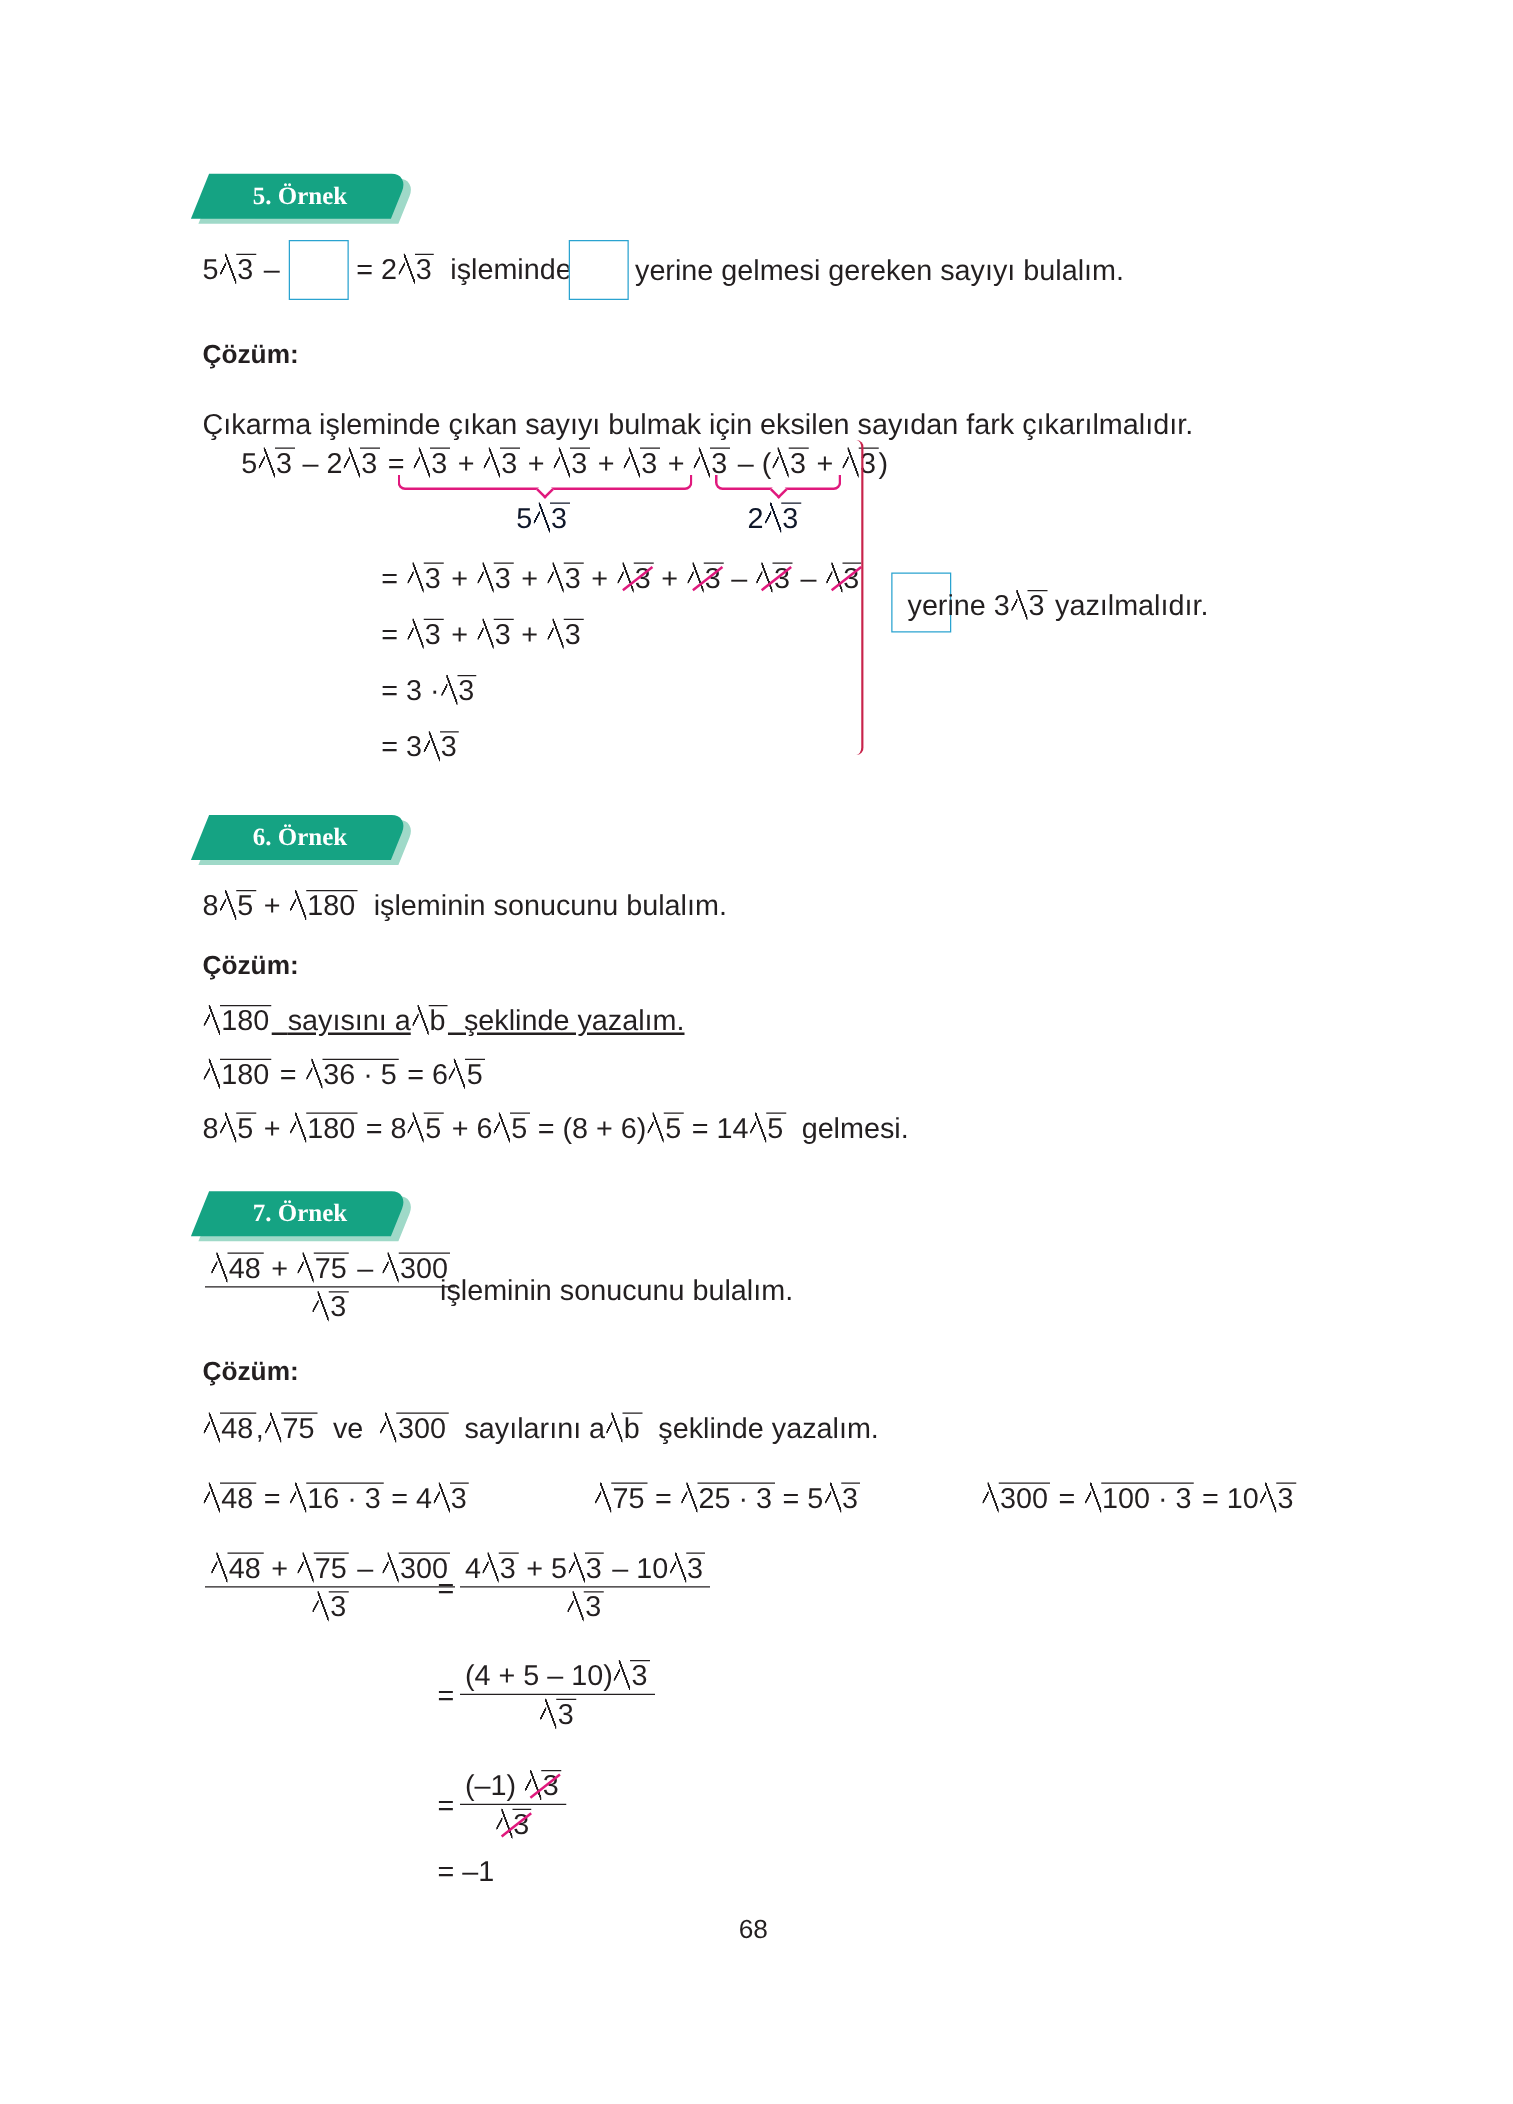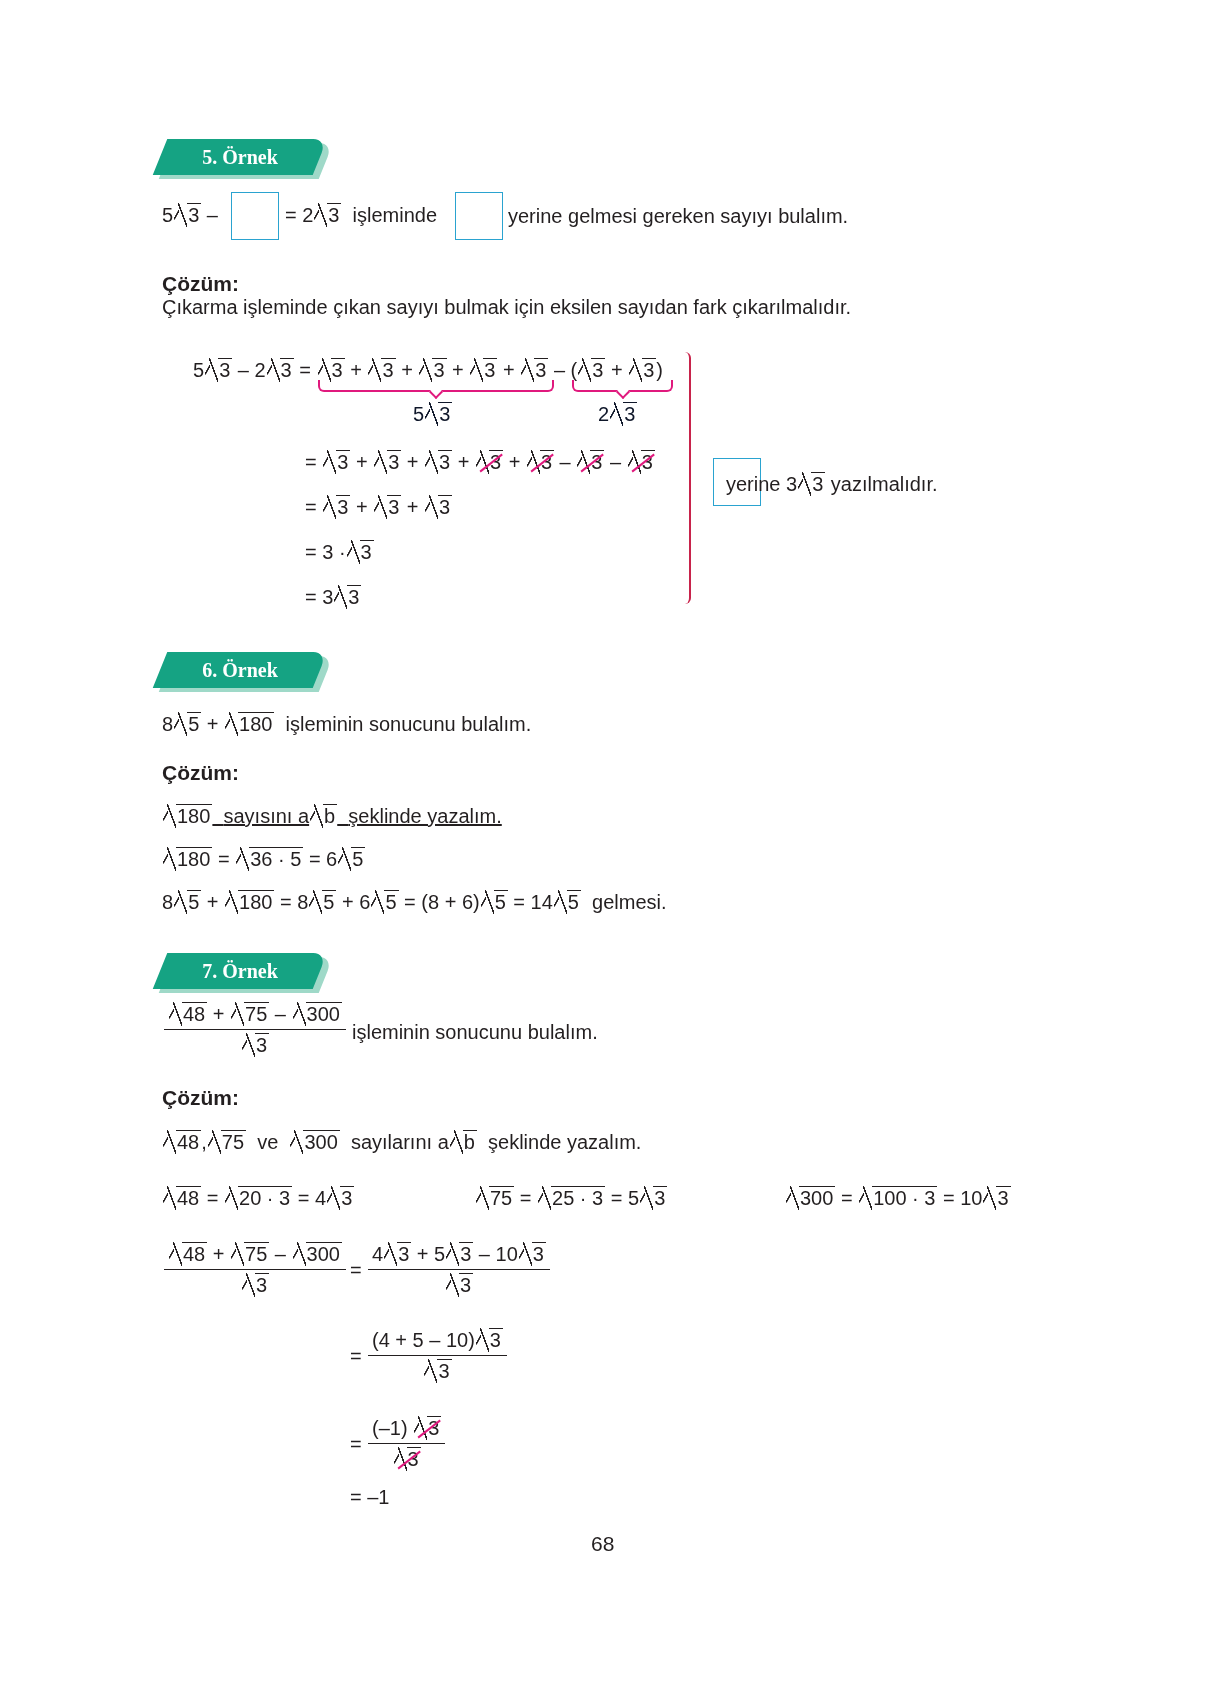--- a/index.html
+++ b/index.html
@@ -1,19 +1,19 @@
 <!DOCTYPE html>
 <html><head>
 <meta charset="utf-8">
 <style>
   html, body { margin: 0; padding: 0; background: #ffffff; }
   body { width: 1210px; height: 1683px; position: relative; overflow: hidden;
          font-family: "Liberation Sans", "DejaVu Sans", sans-serif; color: #231f20; }
   .abs { position: absolute; white-space: nowrap; }
-  .txt { font-size: 20px; line-height: 24px; }
+  .txt { font-size: 23px; line-height: 24px; }
   .bold { font-weight: bold; }
   .pink { color: #0f172a; }
 
   
   .tag { position: absolute; width: 170px; height: 40px; }
   .tag .shadow { position: absolute; left: 6px; top: 4px; width: 160px; height: 36px;
                  background: #9fd9c8; transform: skewX(-22deg); border-radius: 0 14px 0 0; }
   .tag .body { position: absolute; left: 0; top: 0; width: 160px; height: 36px;
                background: #15a383; transform: skewX(-22deg); border-radius: 0 14px 0 0; }
   .tag .label { position: absolute; left: 0; top: 0; width: 160px; height: 36px;
@@ -63,21 +63,21 @@
 </div>
 <div class="box" style="left:231px; top:192px; width:46px; height:46px;"></div>
 <div class="abs txt" style="left:285px; top:203px;">
   <span>= 2</span><span class="sq"><span class="rad">3</span></span>
   &nbsp;<span>işleminde</span>
 </div>
 <div class="box" style="left:455px; top:192px; width:46px; height:46px;"></div>
 <div class="abs txt" style="left:508px; top:204px;">yerine gelmesi gereken sayıyı bulalım.</div>
 
 <div class="abs txt bold" style="left:162px; top:272px; font-size:21px;">Çözüm:</div>
-<div class="abs txt" style="left:162px; top:295px;text-align:center;">Çıkarma işleminde çıkan sayıyı bulmak için eksilen sayıdan fark çıkarılmalıdır.</div>
+<div class="abs txt" style="left:162px; top:327px;text-align:center;">Çıkarma işleminde çıkan sayıyı bulmak için eksilen sayıdan fark çıkarılmalıdır.</div>
 
 <div class="abs txt" style="left:193px; top:358px;">
   <span>5</span><span class="sq"><span class="rad">3</span></span><span> – 2</span><span class="sq"><span class="rad">3</span></span><span> =</span>
   <span class="sq"><span class="rad">3</span></span> +
   <span class="sq"><span class="rad">3</span></span> +
   <span class="sq"><span class="rad">3</span></span> +
   <span class="sq"><span class="rad">3</span></span> +
   <span class="sq"><span class="rad">3</span></span> –
   (<span class="sq"><span class="rad">3</span></span> +
   <span class="sq"><span class="rad">3</span></span>)
@@ -172,21 +172,21 @@
 
 <div class="abs txt" style="left:162px; top:1130px;">
   <span class="sq"><span class="rad">48</span></span>,<span class="sq"><span class="rad">75</span></span>
   &nbsp;<span>ve</span>&nbsp;
   <span class="sq"><span class="rad">300</span></span>
   &nbsp;<span>sayılarını  a</span><span class="sq"><span class="rad">b</span></span>
   &nbsp;<span>şeklinde yazalım.</span>
 </div>
 
 <div class="abs txt" style="left:162px; top:1186px;">
-  <span class="sq"><span class="rad">48</span></span> = <span class="sq"><span class="rad">20 · 3</span></span> = <span>4</span><span class="sq"><span class="rad">3</span></span>
+  <span class="sq"><span class="rad">48</span></span> = <span class="sq"><span class="rad">16 · 3</span></span> = <span>4</span><span class="sq"><span class="rad">3</span></span>
 </div>
 <div class="abs txt" style="left:475px; top:1186px;text-align:center;">
   <span class="sq"><span class="rad">75</span></span> = <span class="sq"><span class="rad">25 · 3</span></span> = <span>5</span><span class="sq"><span class="rad">3</span></span>
 </div>
 <div class="abs txt" style="left:785px; top:1186px;">
   <span class="sq"><span class="rad">300</span></span> = <span class="sq"><span class="rad">100 · 3</span></span> = <span>10</span><span class="sq"><span class="rad">3</span></span>
 </div>
 
 <div class="frac txt" style="left:164px; top:1242px;">
   <div class="num">

